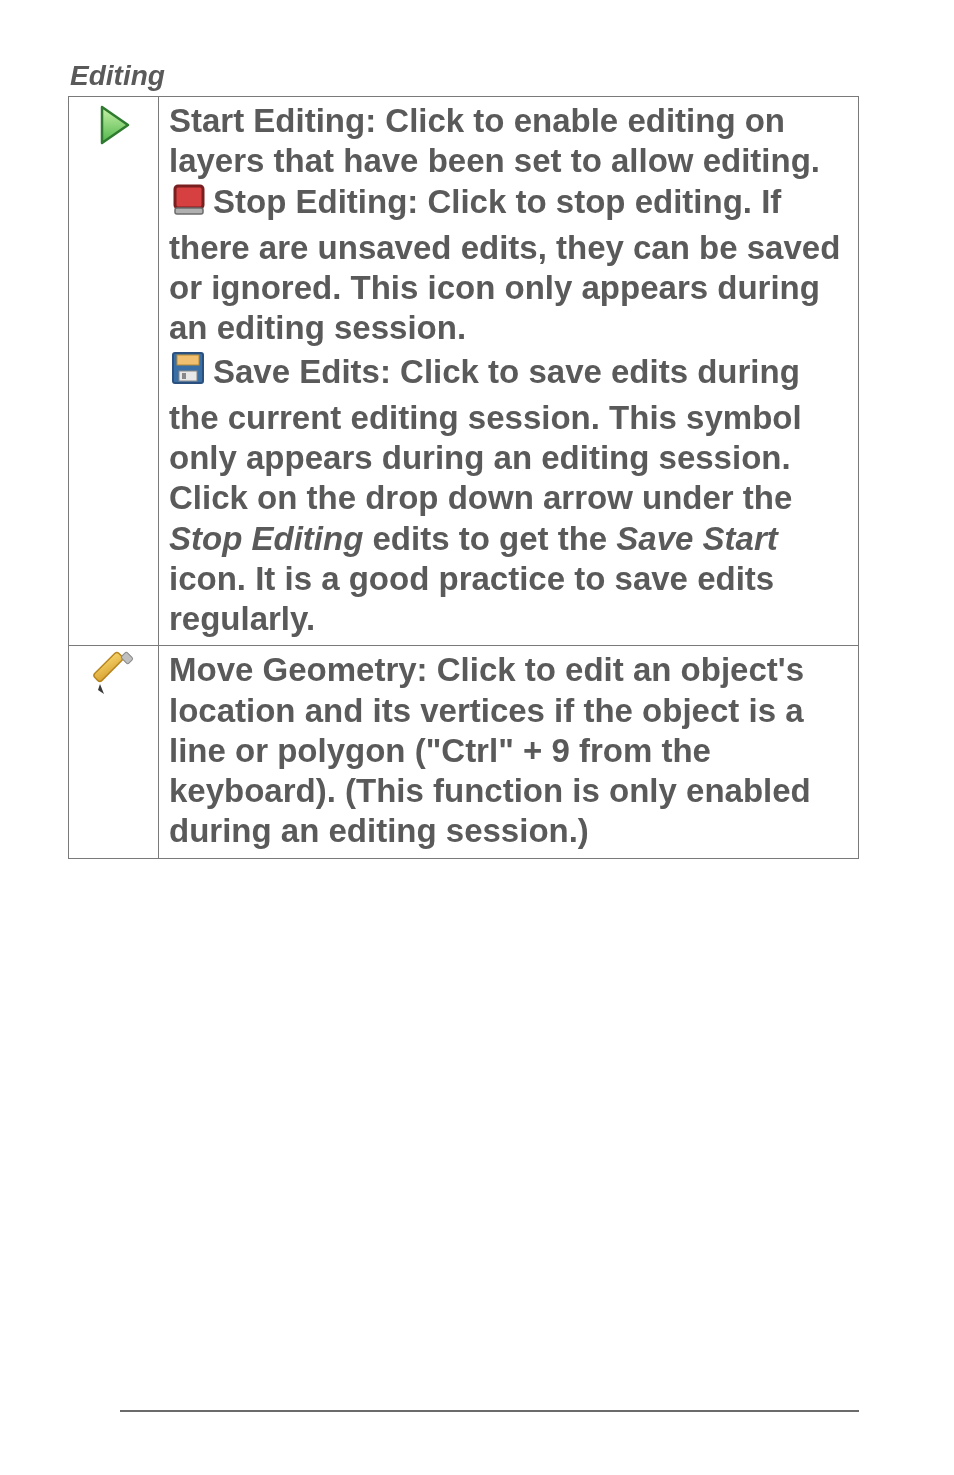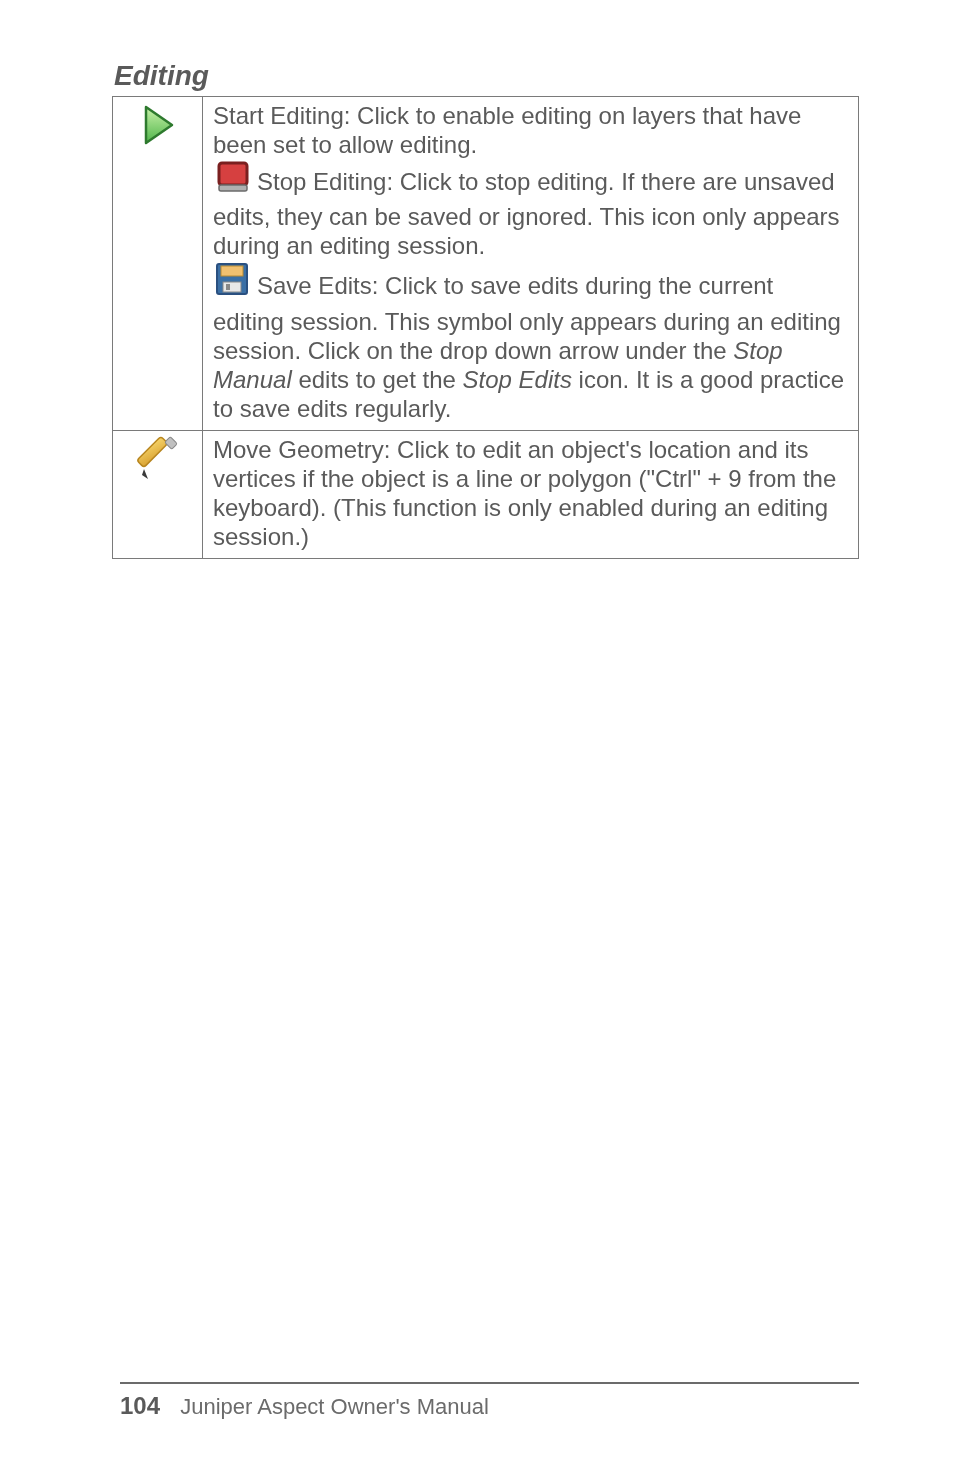--- a/index.html
+++ b/index.html
@@ -8,42 +8,42 @@
     width: 954px;
     height: 1475px;
     background: #ffffff;
     font-family: "Century Gothic", "Futura", "Avant Garde", sans-serif;
     color: #5a5a5a;
   }
   .page {
     position: relative;
     width: 954px;
     height: 1475px;
-    padding: 60px 95px 0 112px;
+    padding: 60px 95px 0 68px;
     box-sizing: border-box;
   }
   .heading {
     font-weight: 700;
     font-style: italic;
     font-size: 28px;
     margin: 0 0 4px 2px;
   }
   table.editing {
     border-collapse: collapse;
     width: 100%;
     table-layout: fixed;
   }
   table.editing col.icon-col { width: 90px; }
   table.editing td {
     border: 1.5px solid #7a7a7a;
     vertical-align: top;
     padding: 4px 10px 6px 10px;
-    font-size: 24px;
+    font-size: 33px;
     line-height: 1.22;
-    font-weight: 400;
+    font-weight: 700;
   }
   td.icon-cell {
     text-align: center;
     padding: 6px 4px;
   }
   .inline-icon {
     display: inline-block;
     vertical-align: -6px;
     margin-right: 4px;
   }
@@ -105,21 +105,21 @@
               <rect x="6" y="25" width="28" height="6" rx="2" fill="#b0b0b0" stroke="#6b6b6b" stroke-width="1.5"></rect>
             </svg>
           </span><span>Stop Editing: Click to stop editing. If there are unsaved edits, they can be saved or ignored. This icon only appears during an editing session.</span><br>
           <span class="inline-icon">
             <svg width="40" height="40" viewBox="0 0 40 40">
               <rect x="4" y="4" width="30" height="30" rx="2" fill="#3a6fa5" stroke="#2a5080" stroke-width="2"></rect>
               <rect x="8" y="6" width="22" height="10" fill="#f0c070" stroke="#b88a30" stroke-width="1"></rect>
               <rect x="10" y="22" width="18" height="10" fill="#e8e8e8" stroke="#888" stroke-width="1"></rect>
               <rect x="13" y="24" width="4" height="6" fill="#888"></rect>
             </svg>
-          </span><span>Save Edits: Click to save edits during the current editing session. This symbol only appears during an editing session. Click on the drop down arrow under the </span><span class="italic">Stop Manual</span><span> edits to get the </span><span class="italic">Stop Edits</span><span> icon. It is a good practice to save edits regularly.</span>
+          </span><span>Save Edits: Click to save edits during the current editing session. This symbol only appears during an editing session. Click on the drop down arrow under the </span><span class="italic">Stop Editing</span><span> edits to get the </span><span class="italic">Save Start</span><span> icon. It is a good practice to save edits regularly.</span>
         </td>
       </tr>
 
 
       <tr>
         <td class="icon-cell">
           <span>
             <svg width="48" height="48" viewBox="0 0 48 48">
               <defs>
                 <linearGradient id="pg" x1="0" y1="0" x2="1" y2="1">
@@ -135,18 +135,14 @@
         </td>
         <td>
           <span>Move Geometry: Click to edit an object's location and its vertices if the object is a line or polygon ("Ctrl" + 9 from the keyboard). (This function is only enabled during an editing session.)</span>
         </td>
       </tr>
     </tbody>
   </table>
 
   <div class="footer">
     <hr class="footer-rule">
-    <div class="footer-text">
-      <span class="pn">104</span>
-      <span>Juniper Aspect Owner's Manual</span>
-    </div>
   </div>
 </div>
 
 </body></html>

